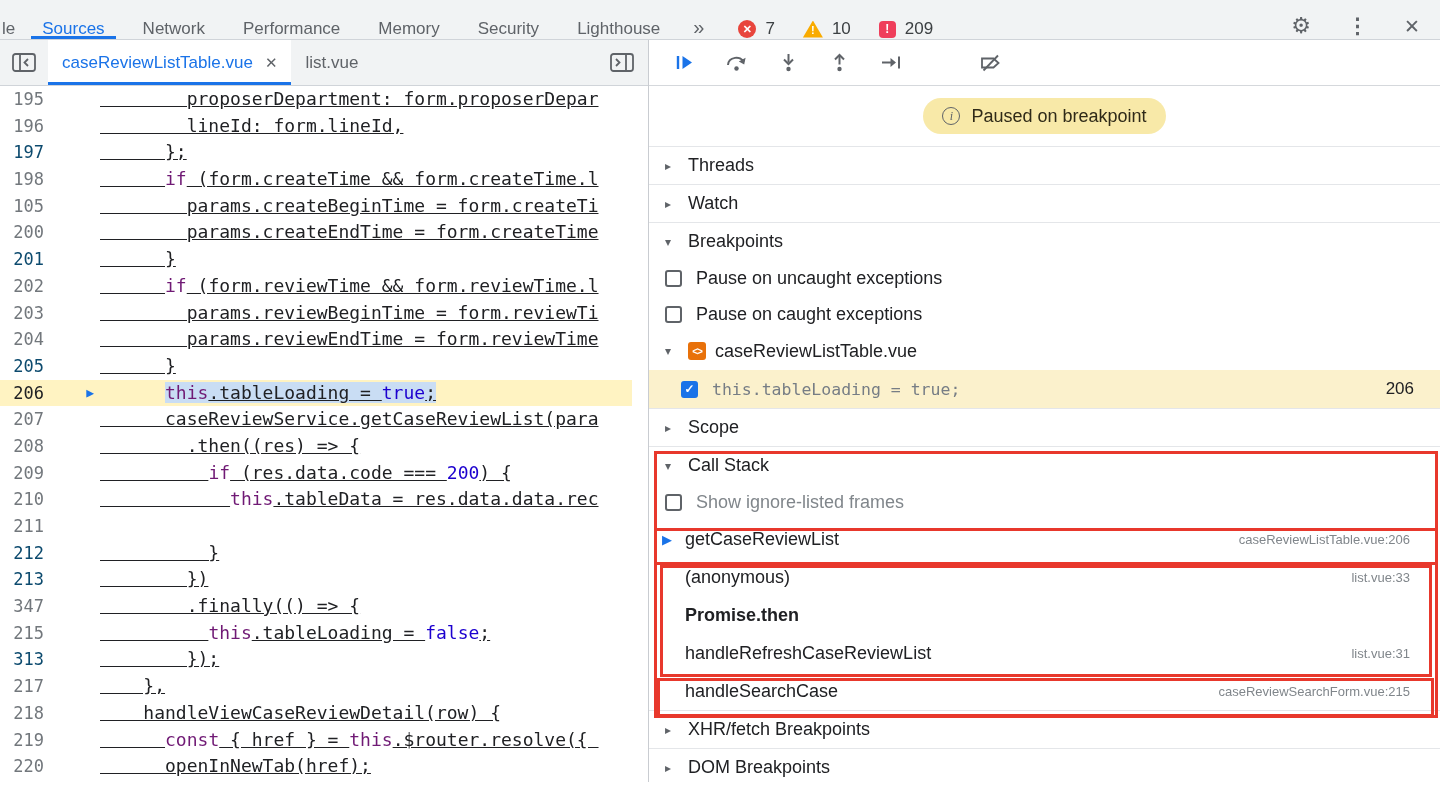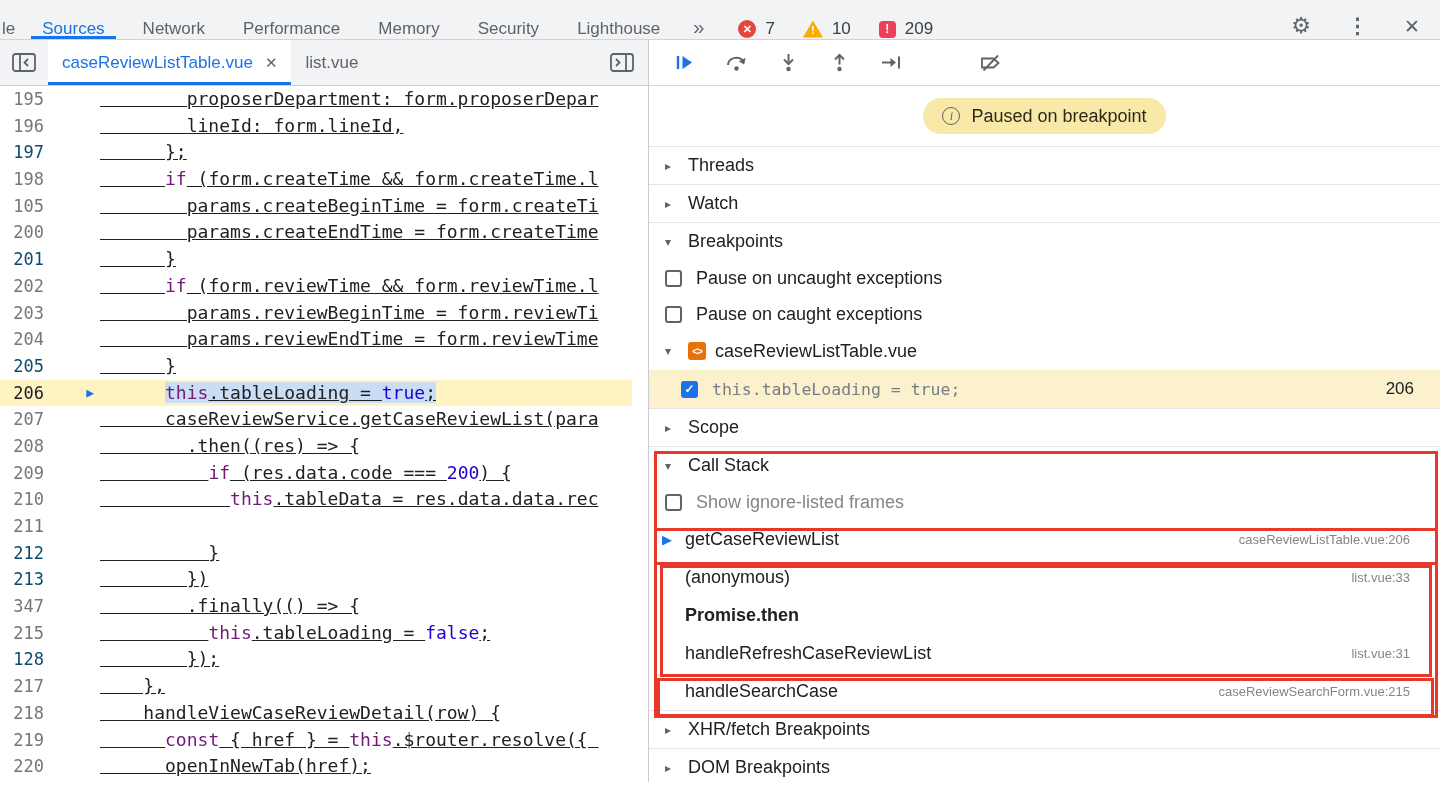--- a/index.html
+++ b/index.html
@@ -177,21 +177,21 @@
           <div class="code-row paused"><div class="gutter">206<span class="exec-marker">▶</span></div><div class="code-text">      <span class="sel"><span class="tok-k">this</span><span class="tok-p">.tableLoading = </span><span class="tok-a">true</span><span class="tok-p">;</span></span></div></div>
           <div class="code-row"><div class="gutter">207</div><div class="code-text"><span class="tok-p">      caseReviewService.getCaseReviewList(para</span></div></div>
           <div class="code-row"><div class="gutter">208</div><div class="code-text"><span class="tok-p">        .then((res) =&gt; {</span></div></div>
           <div class="code-row"><div class="gutter">209</div><div class="code-text"><span class="tok-p">          </span><span class="tok-k">if</span><span class="tok-p"> (res.data.code === </span><span class="tok-a">200</span><span class="tok-p">) {</span></div></div>
           <div class="code-row"><div class="gutter">210</div><div class="code-text"><span class="tok-p">            </span><span class="tok-k">this</span><span class="tok-p">.tableData = res.data.data.rec</span></div></div>
           <div class="code-row"><div class="gutter">211</div></div>
           <div class="code-row"><div class="gutter dim">212</div><div class="code-text"><span class="tok-p">          }</span></div></div>
           <div class="code-row"><div class="gutter dim">213</div><div class="code-text"><span class="tok-p">        })</span></div></div>
           <div class="code-row"><div class="gutter">347</div><div class="code-text"><span class="tok-p">        .finally(() =&gt; {</span></div></div>
           <div class="code-row"><div class="gutter">215</div><div class="code-text"><span class="tok-p">          </span><span class="tok-k">this</span><span class="tok-p">.tableLoading = </span><span class="tok-a">false</span><span class="tok-p">;</span></div></div>
-          <div class="code-row"><div class="gutter dim">128</div><div class="code-text"><span class="tok-p">        });</span></div></div>
+          <div class="code-row"><div class="gutter dim">313</div><div class="code-text"><span class="tok-p">        });</span></div></div>
           <div class="code-row"><div class="gutter">217</div><div class="code-text"><span class="tok-p">    },</span></div></div>
           <div class="code-row"><div class="gutter">218</div><div class="code-text"><span class="tok-p">    handleViewCaseReviewDetail(row) {</span></div></div>
           <div class="code-row"><div class="gutter">219</div><div class="code-text"><span class="tok-p">      </span><span class="tok-k">const</span><span class="tok-p"> { href } = </span><span class="tok-k">this</span><span class="tok-p">.$router.resolve({ </span></div></div>
           <div class="code-row"><div class="gutter">220</div><div class="code-text"><span class="tok-p">      openInNewTab(href);</span></div></div>
           <div class="code-row"><div class="gutter dim">221</div><div class="code-text"><span class="tok-p">    }</span></div></div>
         </div>
     </section>
 
     <div class="divider"></div>
 

